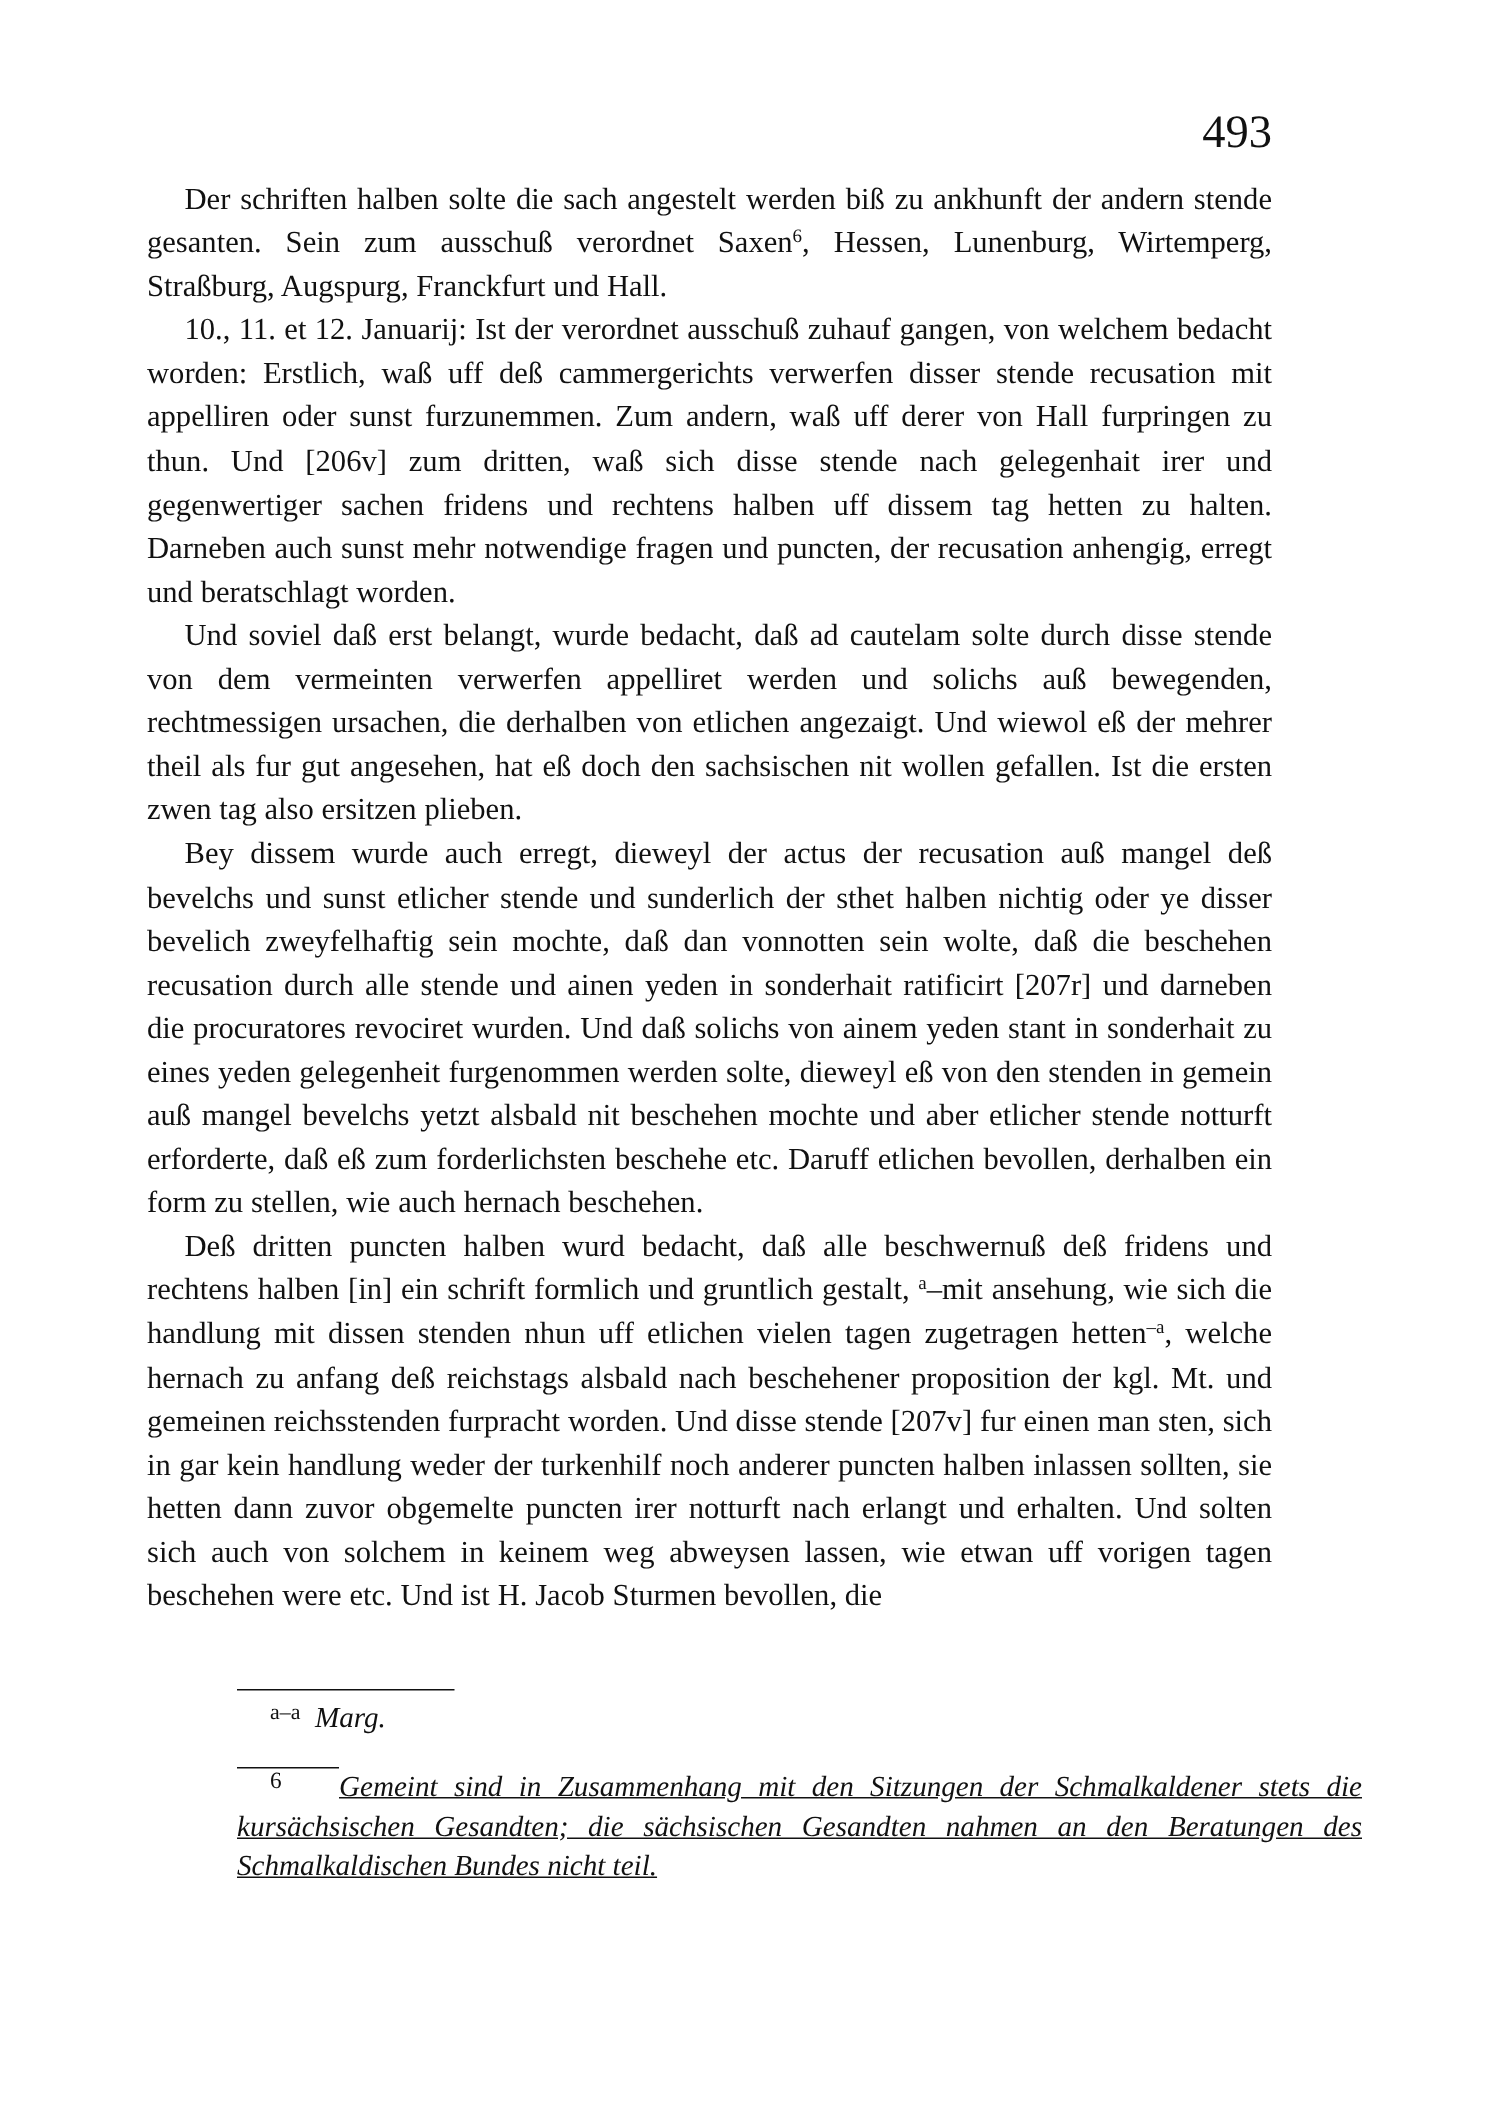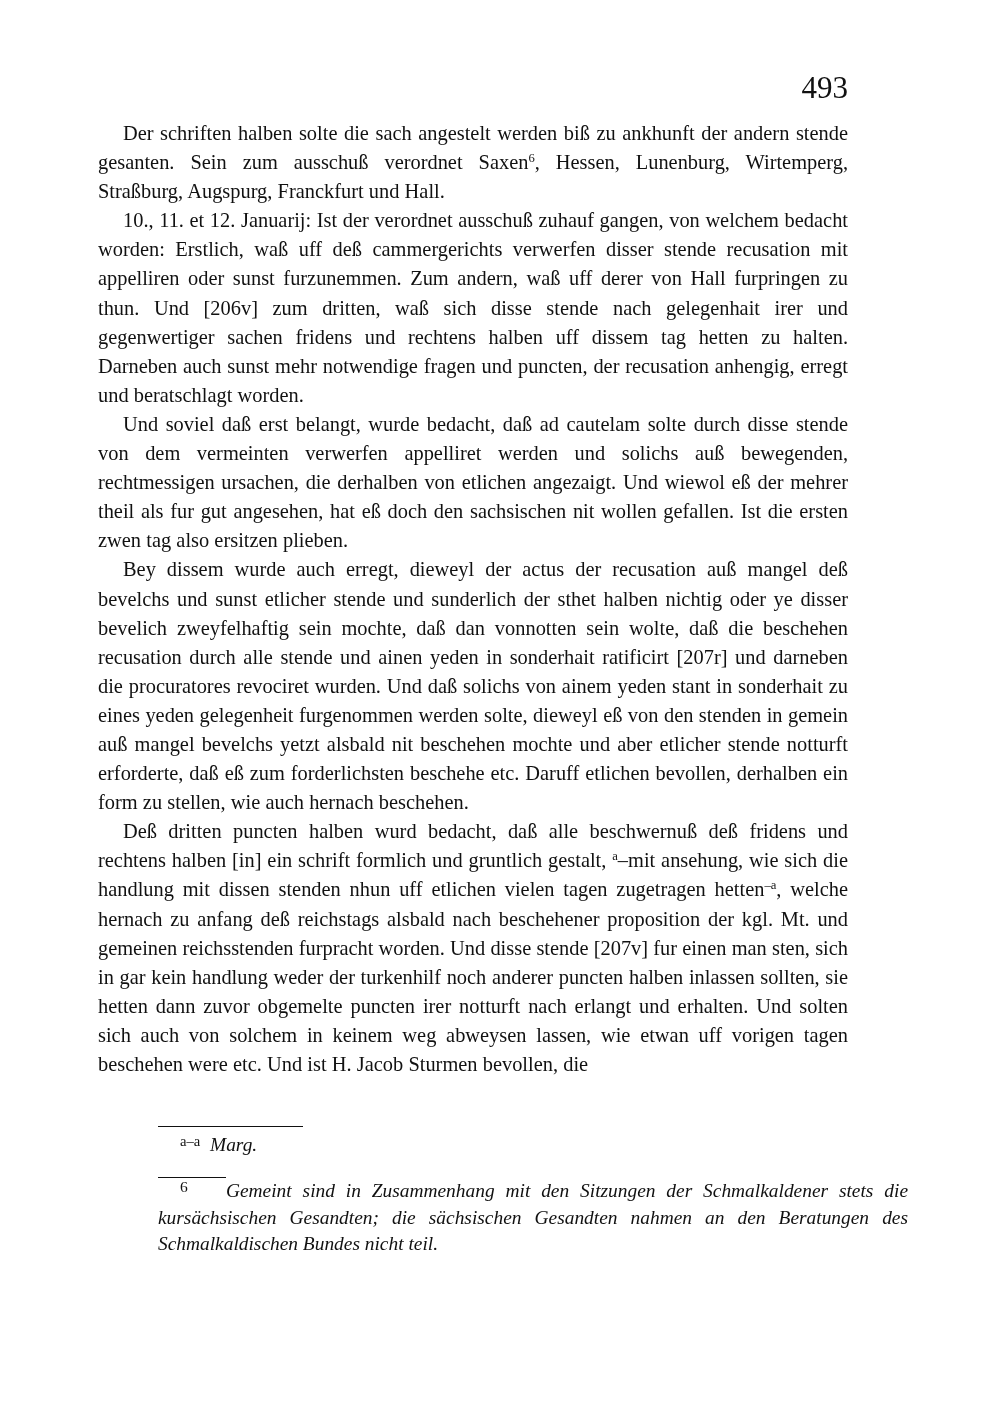--- a/index.html
+++ b/index.html
@@ -116,20 +116,21 @@
   .notes {
     margin-top: 19px;
   }
   .note {
     margin: 0;
     font-size: 19.4px;
     line-height: 26.6px;
     font-style: italic;
     text-align: justify;
     text-indent: 0;
+    text-decoration: underline;
   }
   .note .note-num {
     display: inline-block;
     width: 68px;
     padding-left: 22px;
     box-sizing: border-box;
     font-style: normal;
     font-size: 15.5px;
     vertical-align: 0.3em;
     line-height: 0;

